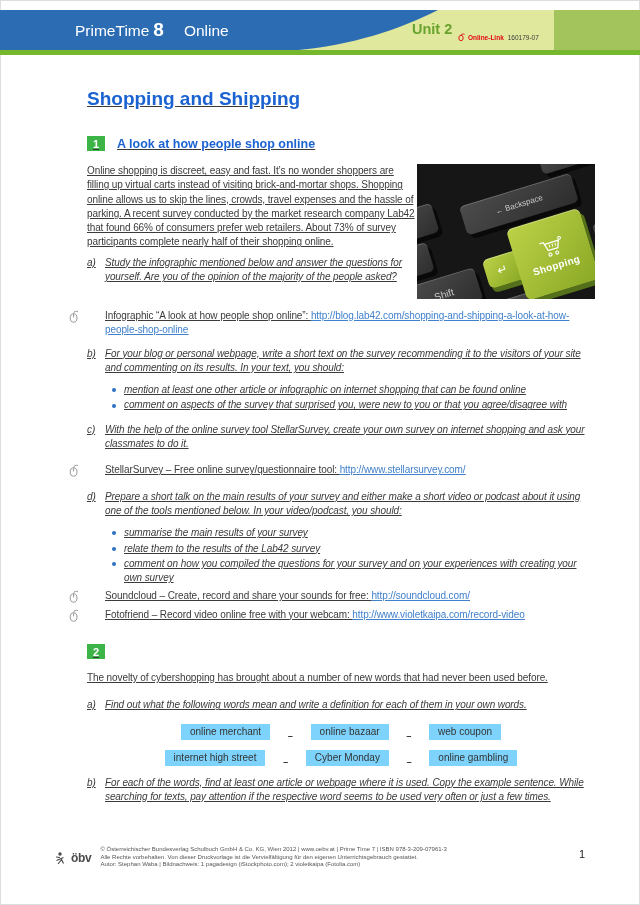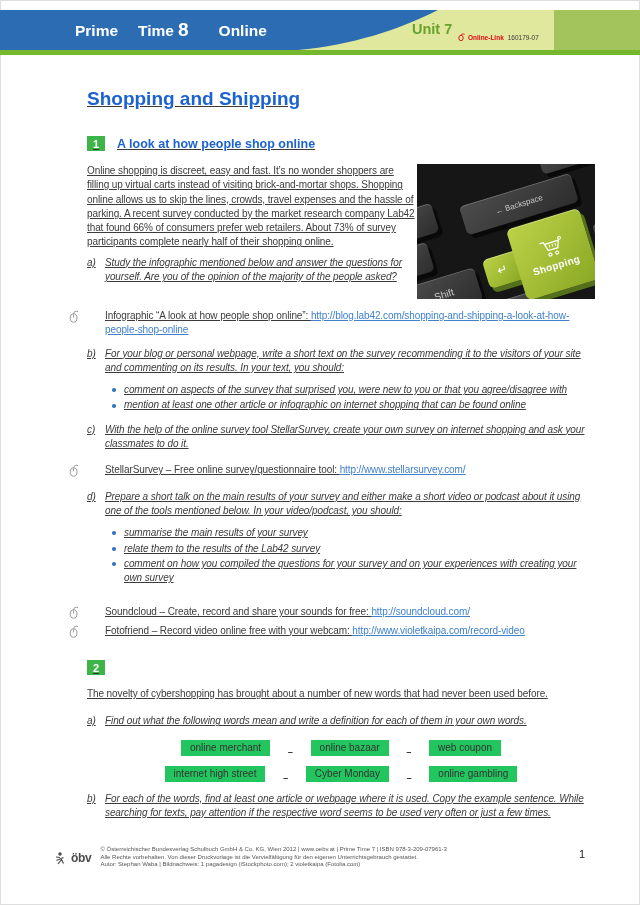--- a/index.html
+++ b/index.html
@@ -6,24 +6,24 @@
   body { width:640px; height:905px; position:relative; font-family:"Liberation Sans", sans-serif; color:#3b3b3b; }
   .page { position:absolute; inset:0; overflow:hidden; background:#fff; box-shadow: inset 0 0 0 1px #dedede; }
 
   
   .band { position:absolute; left:0; top:10px; width:640px; height:45px; }
   .band-pale   { position:absolute; inset:0 0 5px 0; background:#dfe89d; }
   .band-rgreen { position:absolute; top:0; right:0; bottom:5px; width:86px; background:#a3c45c; }
   .band-blue   { position:absolute; left:0; top:0; }
   .stripe      { position:absolute; left:0; bottom:0; width:640px; height:5px; background:#75b72d; }
   .brand { position:absolute; left:75px; top:9px; color:#fff; font-size:15.5px; white-space:nowrap; }
-  .b-prime  { font-weight:bold; }
-  .b-time   { font-weight:bold; margin-left:20px; }
+  .b-prime  { font-weight:normal; }
+  .b-time   { font-weight:normal; margin-left:0; }
   .b-num    { font-weight:bold; font-size:19px; margin-left:4px; }
-  .b-online { font-weight:bold; margin-left:30px;text-align:center; }
+  .b-online { font-weight:normal; margin-left:20px;text-align:center; }
   .unit { position:absolute; left:412px; top:11px; font-size:14.5px; font-weight:bold; color:#69a32e; }
   .online-link { position:absolute; left:458px; top:23px; font-size:6.5px; color:#e30613; display:flex; align-items:center; gap:2px; }
   .ol-label { font-weight:bold; }
   .ol-code  { color:#3a3a3a; margin-left:2px; }
 
   
   main { position:absolute; left:0; top:55px; width:640px; padding:12px;text-decoration:underline; }
   .content { margin:0 57px 0 75px; }
   h1.title { margin:21px 0 0 0; font-size:19px; font-weight:bold; color:#1c63d2; }
   .sec { display:flex; align-items:center; gap:12px; margin-top:26px; }
@@ -55,21 +55,21 @@
   .key.small-label { font-size:7.5px; line-height:8.5px; }
   .gkey { position:absolute; background:linear-gradient(140deg,#bcd247,#8aa825); border-radius:6px;
           box-shadow: inset 0 1px 0 rgba(255,255,255,.35), 3px 5px 0 #55701a; color:#fff; }
   .gmain { left:134px; top:96px; width:76px; height:74px; display:flex; flex-direction:column; align-items:center; justify-content:center; gap:3px; }
   .garm  { left:102px; top:118px; width:34px; height:30px; display:flex; align-items:center; justify-content:center;
            font-size:12px; border-radius:6px 0 0 6px; box-shadow: inset 0 1px 0 rgba(255,255,255,.35), 2px 5px 0 #55701a; }
   .gshop { font-weight:bold; font-size:10px; letter-spacing:.3px; }
 
   
   .chiprow { text-align:center; margin-top:8px; }
-  .chip { display:inline-block; background:#22c55e; color:#333; padding:2px 9px 3px; margin:0 18px; font-size:10px; }
+  .chip { display:inline-block; background:#7dd3fc; color:#333; padding:2px 9px 3px; margin:0 18px; font-size:10px; }
 
   
   .footer { position:absolute; left:55px; top:846px; width:530px; display:flex; align-items:flex-start; }
   .logo { display:flex; align-items:flex-end; gap:3px; margin-top:5px; margin-right:9px; flex:none; }
   .logo-text { font-weight:bold; font-size:12px; color:#4a4a4a; letter-spacing:-0.3px; }
   .flines { font-size:6px; line-height:7.6px; color:#555; width:408px; letter-spacing:0; }
   .pnum { margin-left:auto; font-size:11px; color:#222; margin-top:2px; }
 </style>
 </head>
 <body>
@@ -78,21 +78,21 @@
 
   <header class="band">
     <div class="band-pale"></div>
     <div class="band-rgreen"></div>
     <svg class="band-blue" width="640" height="40" viewBox="0 0 640 40">
       <path d="M0,0 H438 C398,20 352,35 298,40 H0 Z" fill="#2b6cb3"></path>
     </svg>
     <div class="brand">
       <span class="b-prime">Prime</span><span class="b-time">Time</span><span class="b-num">8</span><span class="b-online">Online</span>
     </div>
-    <div class="unit">Unit 7</div>
+    <div class="unit">Unit 2</div>
     <div class="online-link">
       <svg width="8" height="8" viewBox="0 0 8 8">
         <ellipse cx="3" cy="5" rx="2.2" ry="2.7" fill="none" stroke="#e30613" stroke-width="0.9"></ellipse>
         <path d="M3 2.4 C3 1 5 .6 6.6 1.4" fill="none" stroke="#e30613" stroke-width="0.9"></path>
       </svg>
       <span class="ol-label">Online-Link</span>
       <span class="ol-code">160179-07</span>
     </div>
     <div class="stripe"></div>
   </header>
@@ -148,22 +148,22 @@
         </span>
         <span>Infographic “A look at how people shop online”: </span><a class="link">http://blog.lab42.com/shopping-and-shipping-a-look-at-how-people-shop-online</a>
       </div>
 
       <div class="task">
         <span class="lab">b)</span>
         <span class="ttext">For your blog or personal webpage, write a short text on the survey recommending it to the visitors of your site and commenting on its results. In your text, you should:</span>
       </div>
 
       <ul class="bullets">
+        <li>mention at least one other article or infographic on internet shopping that can be found online</li>
         <li>comment on aspects of the survey that surprised you, were new to you or that you agree/disagree with</li>
-        <li>mention at least one other article or infographic on internet shopping that can be found online</li>
       </ul>
 
       <div class="task" style="margin-top:10px;">
         <span class="lab">c)</span>
         <span class="ttext">With the help of the online survey tool StellarSurvey, create your own survey on internet shopping and ask your classmates to do it.</span>
       </div>
 
       <div class="lrow">
         <span class="micon">
           <svg width="11" height="13" viewBox="0 0 11 13">
@@ -179,21 +179,21 @@
         <span class="lab">d)</span>
         <span class="ttext">Prepare a short talk on the main results of your survey and either make a short video or podcast about it using one of the tools mentioned below. In your video/podcast, you should:</span>
       </div>
 
       <ul class="bullets">
         <li>summarise the main results of your survey</li>
         <li>relate them to the results of the Lab42 survey</li>
         <li>comment on how you compiled the questions for your survey and on your experiences with creating your own survey</li>
       </ul>
 
-      <div class="lrow" style="margin-top:20px;">
+      <div class="lrow" style="margin-top:4px;">
         <span class="micon">
           <svg width="11" height="13" viewBox="0 0 11 13">
             <ellipse cx="4.6" cy="8" rx="3.4" ry="4.2" fill="none" stroke="#9a9a9a" stroke-width="1"></ellipse>
             <line x1="4.6" y1="4.2" x2="4.6" y2="7.4" stroke="#9a9a9a" stroke-width="1"></line>
             <path d="M4.6 3.8 C4.6 1.4 7 .7 9 1.7" fill="none" stroke="#9a9a9a" stroke-width="1"></path>
           </svg>
         </span>
         <span>Soundcloud – Create, record and share your sounds for free: </span><a class="link">http://soundcloud.com/</a>
       </div>
 

